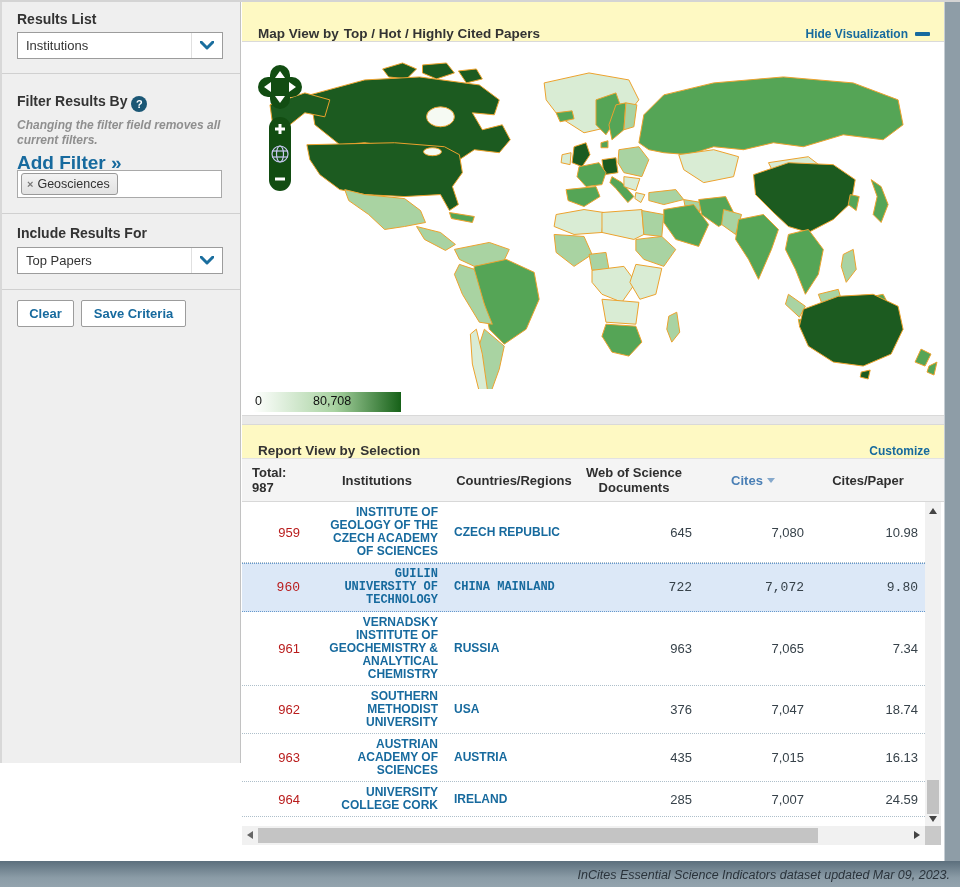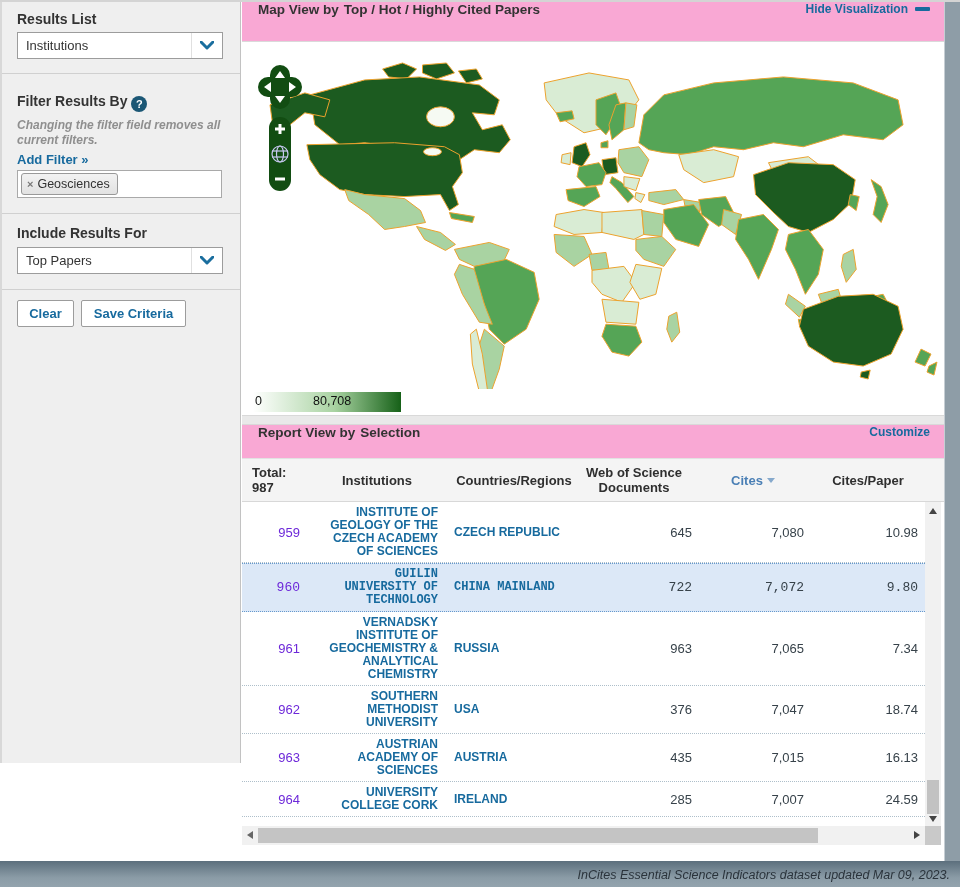--- a/index.html
+++ b/index.html
@@ -20,22 +20,22 @@
              font-size:11px;font-weight:bold;text-align:center;line-height:16px;vertical-align:-2px;margin-left:4px;}
   .filter-box{position:absolute;left:15px;width:205px;height:28px;background:#fff;border:1px solid #a9a9a9;
               box-sizing:border-box;display:flex;align-items:center;padding-left:3px;}
   .filter-tag{display:inline-flex;align-items:center;height:20px;background:linear-gradient(#f2f2f2,#e2e2e2);
               border:1px solid #999;border-radius:3px;padding:0 7px 0 5px;font-size:12.5px;color:#333;cursor:pointer;}
   .tag-x{color:#777;font-weight:bold;font-size:11px;margin-right:4px;}
   .btn{position:absolute;height:27px;background:#fff;border:1px solid #9c9c9c;border-radius:2px;
        color:#176a9e;font-weight:bold;font-size:13px;font-family:"Liberation Sans",sans-serif;cursor:pointer;}
   
   .main{position:absolute;left:242px;top:0;width:702px;height:857px;background:#fff;}
-  .panel-header{position:absolute;left:0;width:100%;display:flex;align-items:flex-start;box-sizing:border-box;
-                padding:0 14px 12px 16px;background:#f9a8d4;}
+  .panel-header{position:absolute;left:0;width:100%;display:flex;align-items:flex-end;box-sizing:border-box;
+                padding:0 14px 0 16px;background:#fef9c3;}
   .ph-title{font-size:13.5px;font-weight:bold;color:#333;}
   .ph-title .t2{margin-left:5px;}
   .ph-right{margin-left:auto;font-size:12px;}
   .minus-icon{display:inline-block;width:15px;height:4px;background:#176a9e;border-radius:1px;margin-left:7px;vertical-align:2px;}
   
   .map-header{top:0;height:40px;border-bottom:1px solid #dadada;}
   .map-region{position:absolute;left:0;top:41px;width:702px;height:372px;background:#fff;}
   .map-svg{position:absolute;left:3px;top:12px;}
   .map-controls{position:absolute;left:16px;top:22px;}
   .legend{position:absolute;left:11px;top:349px;width:148px;height:20px;
@@ -55,21 +55,21 @@
   .th-country{width:120px;margin-left:16px;}
   .th-docs{width:116px;margin-left:2px;}
   .th-cites{width:102px;margin-left:10px;color:#4a7fb5;cursor:pointer;}
   .th-cpp{width:108px;margin-left:10px;}
   .sort-caret{display:inline-block;width:0;height:0;border-left:4px solid transparent;border-right:4px solid transparent;
               border-top:5px solid #86a9cc;margin-left:4px;vertical-align:2px;}
   .tbody{position:absolute;left:0;top:500px;width:683px;height:324px;overflow:hidden;}
   .trow{display:flex;align-items:center;border-bottom:1px dotted #aebfca;box-sizing:border-box;padding:4px 0;}
   .trow.selected{background:#dce8f7;border-top:1px dotted #6699cc;border-bottom:1px dotted #6699cc;font-family:Liberation Mono, monospace;}
   .cell{font-size:13px;color:#37424a;}
-  .cell.rank{width:58px;text-align:right;color:#6d28d9;}
+  .cell.rank{width:58px;text-align:right;color:#b91c1c;}
   .cell.inst{width:122px;margin-left:16px;text-align:right;}
   .cell.country{width:120px;margin-left:16px;}
   .cell.inst a,.cell.country a{font-size:12px;font-weight:bold;color:#176a9e;line-height:13px;
        text-transform:uppercase;text-decoration:none;display:block;cursor:pointer;}
   .cell.docs{width:116px;margin-left:2px;text-align:right;}
   .cell.cites{width:102px;margin-left:10px;text-align:right;}
   .cell.cpp{width:108px;margin-left:10px;text-align:right;padding-right:4px;box-sizing:border-box;}
   
   .vscroll{position:absolute;left:683px;top:500px;width:16px;height:324px;background:#f1f1f1;}
   .vthumb{position:absolute;left:2px;top:278px;width:12px;height:34px;background:#c2c2c2;}
@@ -105,21 +105,21 @@
             <polyline points="1,1 7,7 13,1" fill="none" stroke="#1a6e9e" stroke-width="3" stroke-linecap="round" stroke-linejoin="round"></polyline>
           </svg>
       </span>
     </div>
     <div class="sb-divider" style="top:71px"></div>
 
     <div class="sb-h" style="top:91px">
       <span>Filter Results By</span><span class="help-icon">?</span>
     </div>
     <div class="sb-note" style="top:116px">Changing the filter field removes all current filters.</div>
-    <div class="sb-h" style="top:150px;font-size:13px">
+    <div class="sb-h" style="top:150px;font-size:19px">
       <a class="link">Add Filter »</a>
     </div>
     <div class="filter-box" style="top:168px">
       <span class="filter-tag">
         <span class="tag-x">×</span>
         <span>Geosciences</span>
       </span>
     </div>
     <div class="sb-divider" style="top:211px"></div>
 

